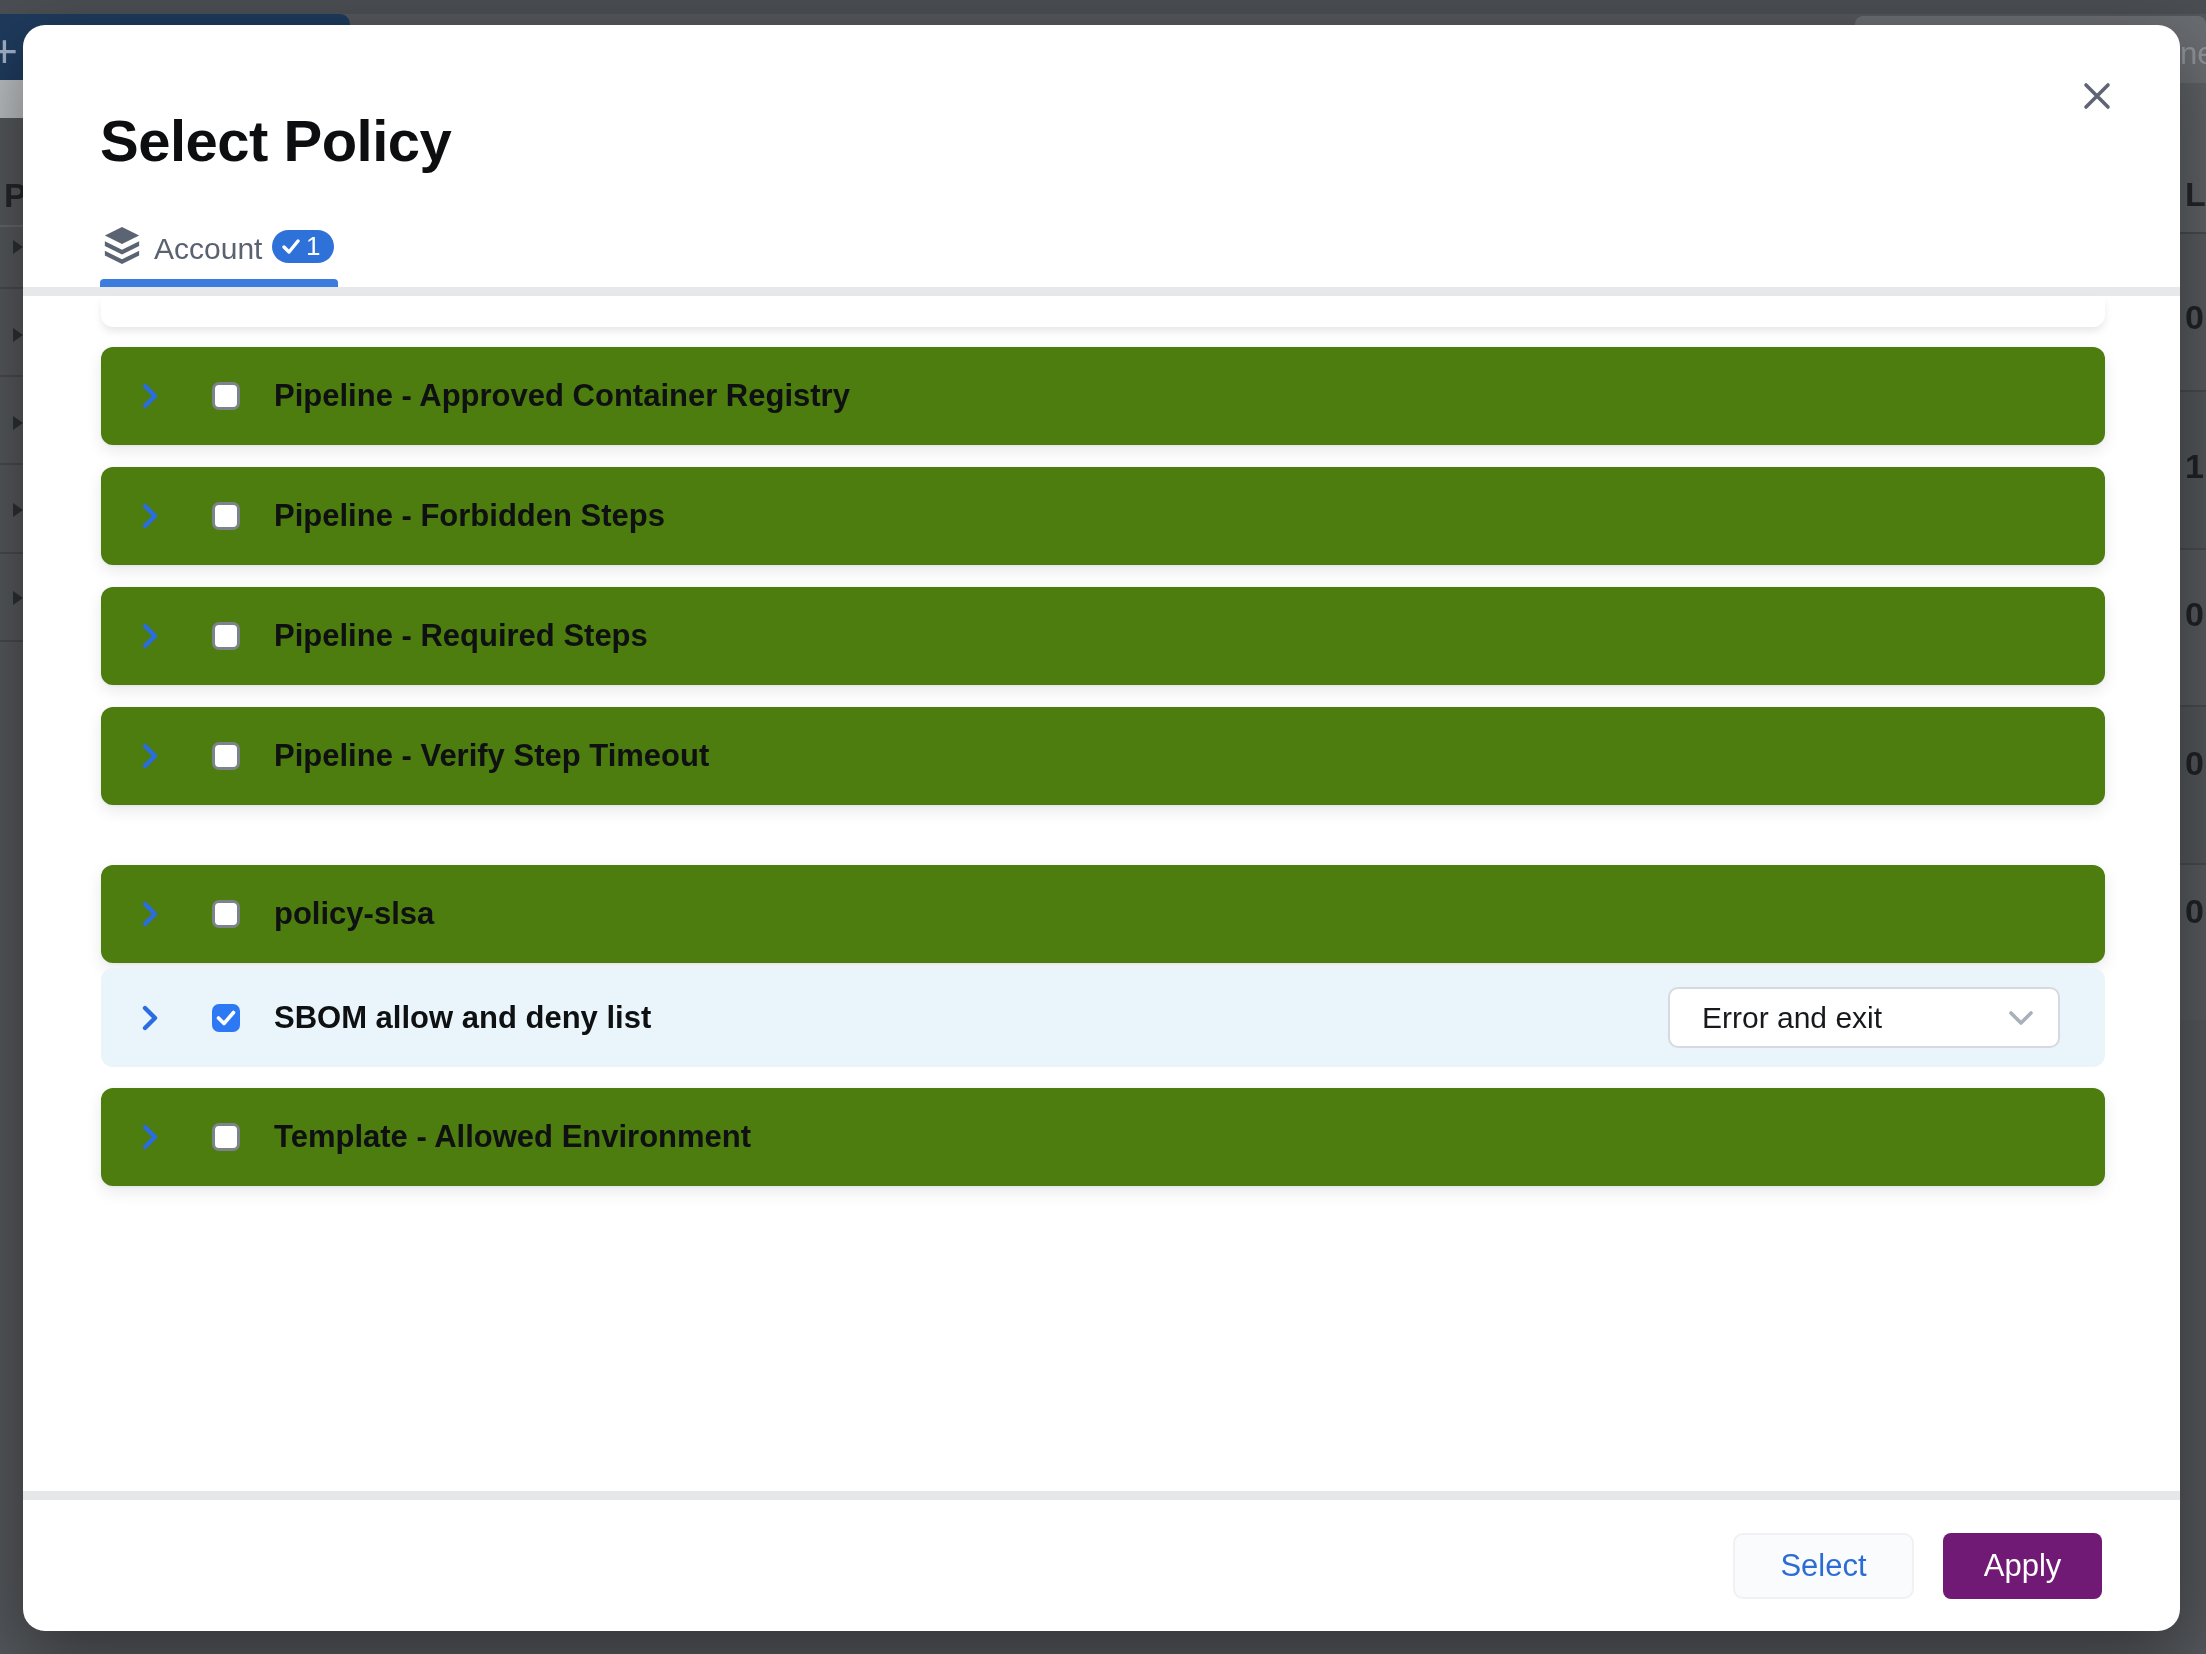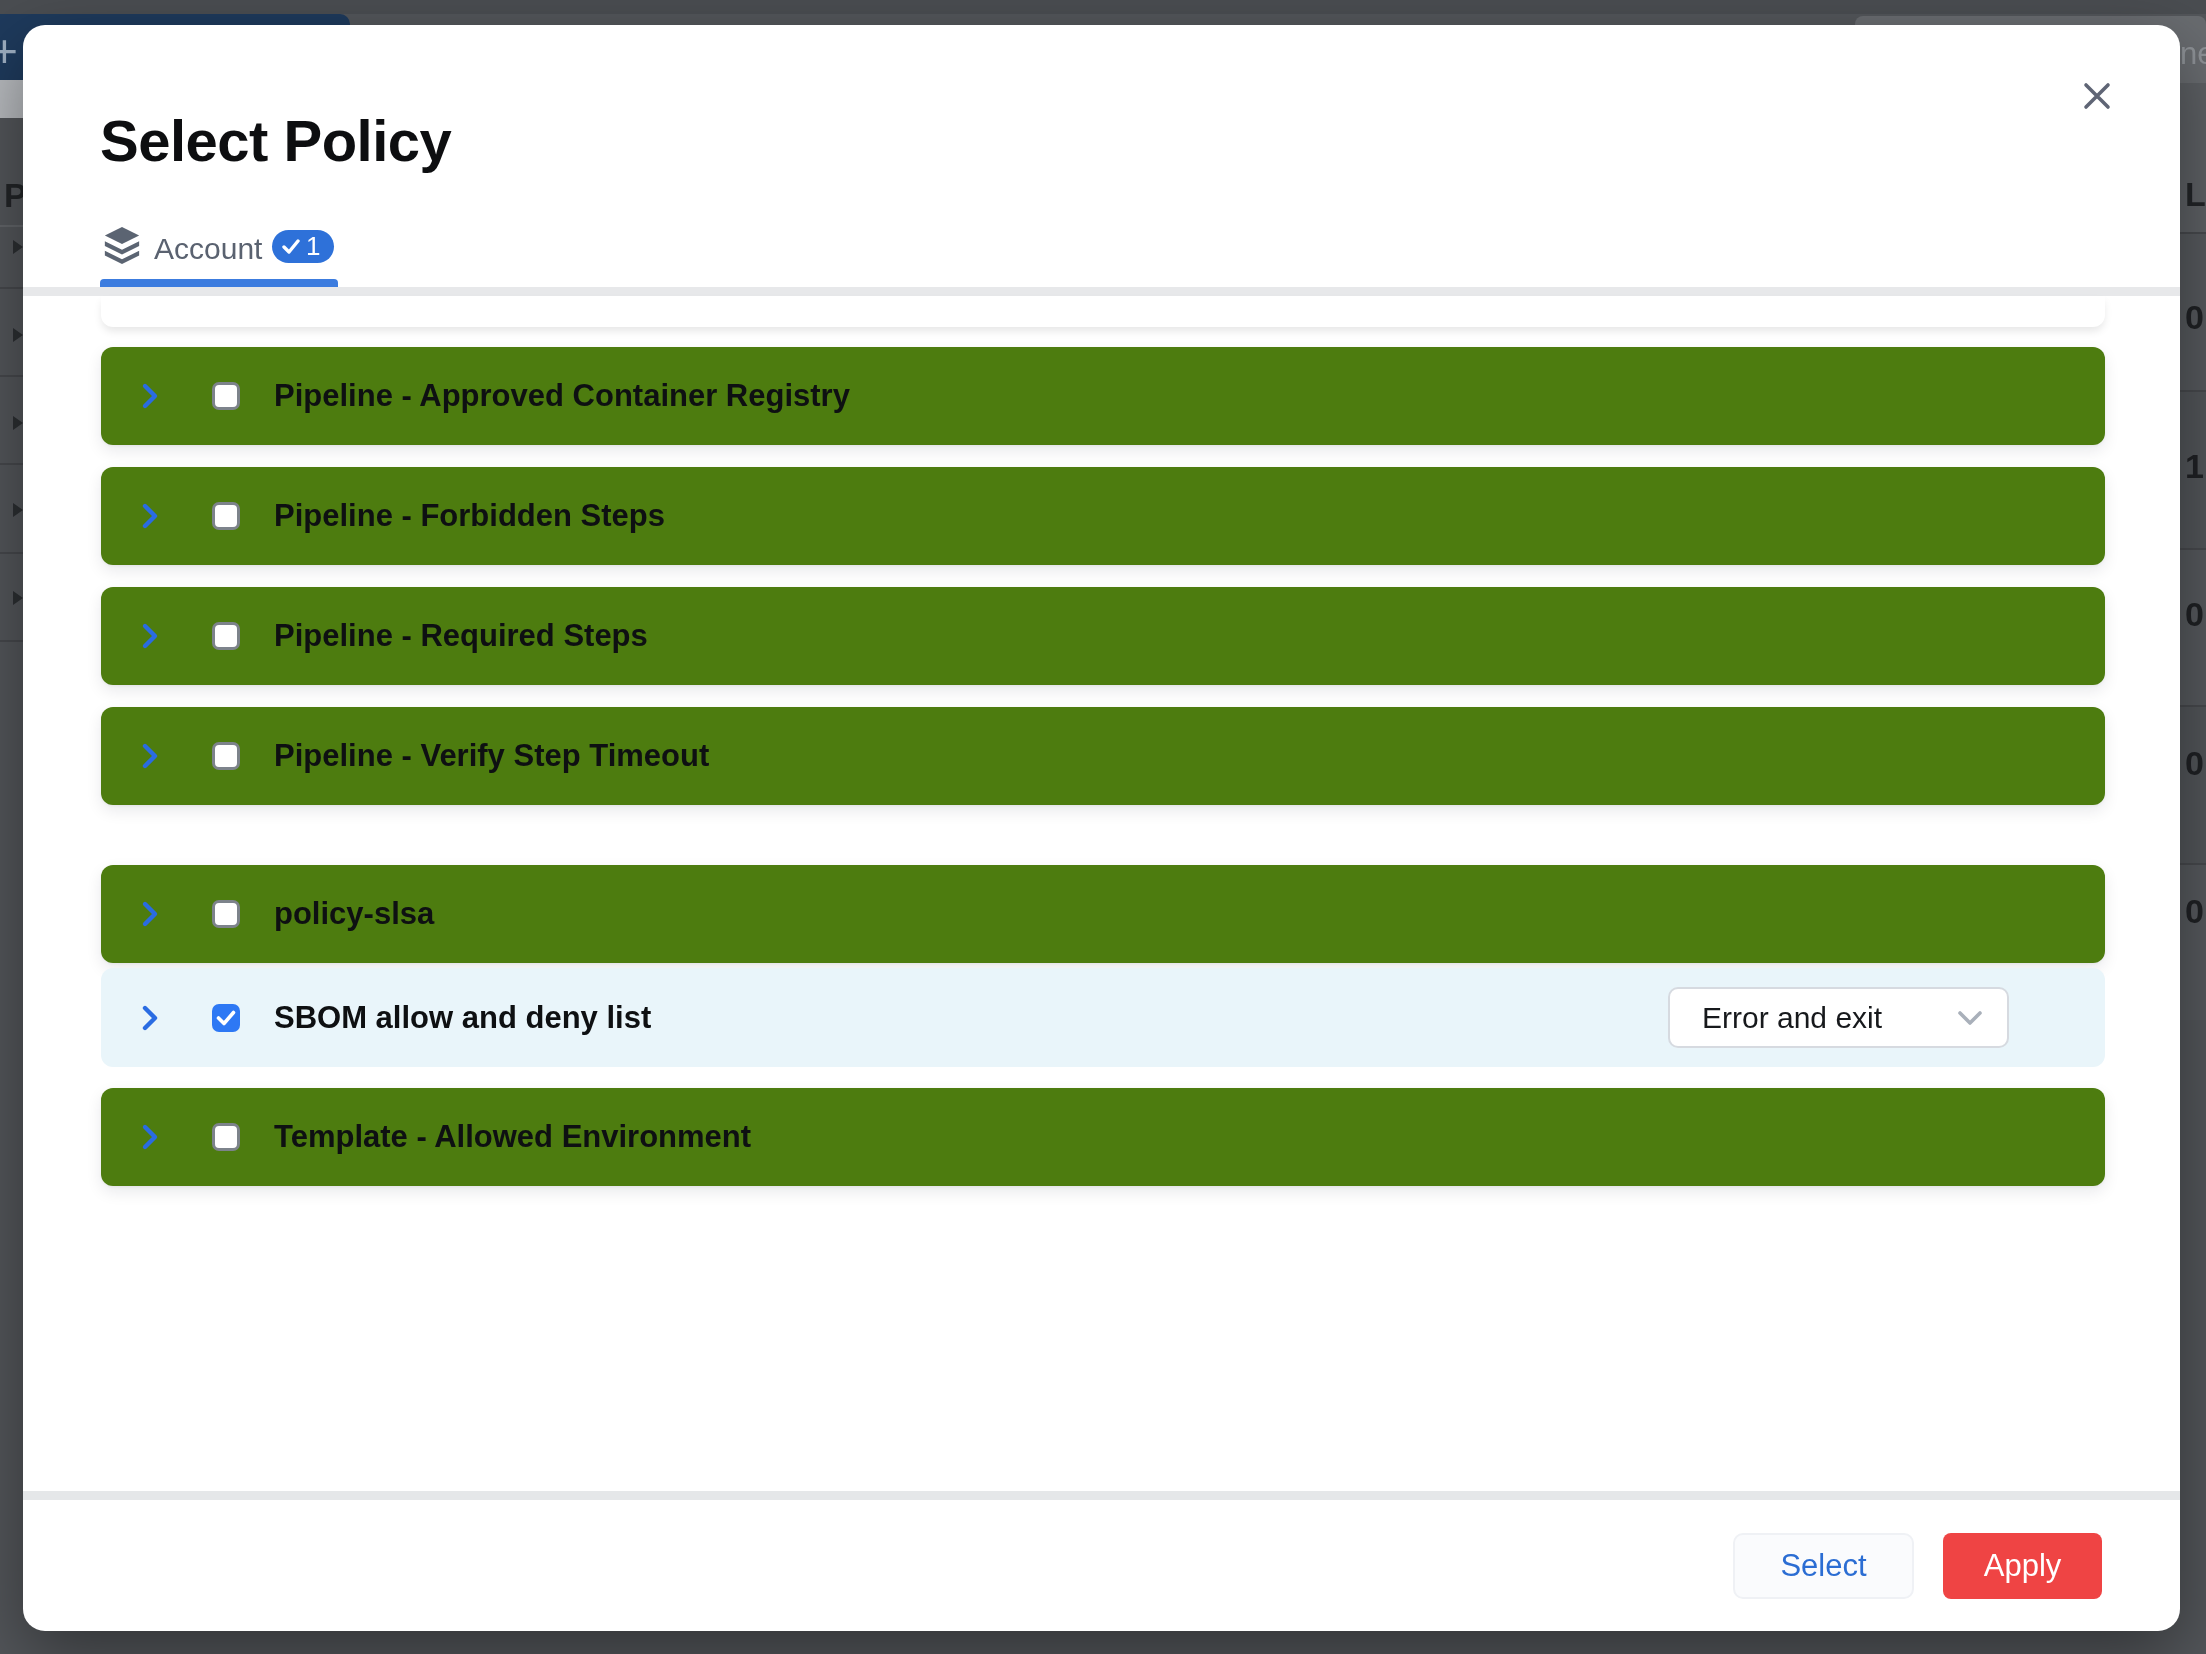--- a/index.html
+++ b/index.html
@@ -43,29 +43,29 @@
   .row{left:78px;width:2004px;height:98px;border-radius:12px;background:#4d7c0f;
     box-shadow:0 1px 3px rgba(16,24,40,.05),0 6px 16px rgba(16,24,40,.09);}
   .row.selected{background:#e9f5fa;box-shadow:none;height:99px;}
   .row-inner{position:absolute;inset:0;display:flex;align-items:center;}
   .row-chevron{position:absolute;left:40px;top:50%;transform:translateY(-50%);display:flex;cursor:pointer;}
   .checkbox{position:absolute;left:111px;top:50%;transform:translateY(-50%);width:28px;height:28px;
     border:3px solid #7d838b;border-radius:7px;background:#fff;box-sizing:border-box;cursor:pointer;}
   .checkbox.checked{border:none;background:#2d78f4;display:flex;align-items:center;justify-content:center;}
   .row-label{position:absolute;left:173px;top:50%;transform:translateY(-50%);font-size:31px;font-weight:700;color:#0e1012;white-space:nowrap;}
 
-  .dropdown{position:absolute;left:1567px;top:19px;width:341px;height:61px;box-sizing:border-box;
+  .dropdown{position:absolute;left:1567px;top:19px;width:392px;height:61px;box-sizing:border-box;
     border:2px solid #d6dae0;border-radius:10px;background:#fff;display:flex;align-items:center;cursor:pointer;}
   .dropdown-text{margin-left:32px;font-size:30px;color:#17191c;}
   .dropdown-chev{position:absolute;right:24px;top:50%;transform:translateY(-50%);display:flex;}
 
   .footer-divider{left:0;top:1466px;width:2157px;height:9px;background:#e5e7e9;}
   .btn{display:flex;align-items:center;justify-content:center;font-size:31px;cursor:pointer;box-sizing:border-box;}
   .btn-cancel{left:1710px;top:1508px;width:181px;height:66px;border-radius:10px;background:#fafbfd;border:2px solid #eff1f5;color:#2b6dd3;}
-  .btn-apply{left:1920px;top:1508px;width:159px;height:66px;border-radius:8px;background:#ef4444;color:#ffffff;}
+  .btn-apply{left:1920px;top:1508px;width:159px;height:66px;border-radius:8px;background:#701a75;color:#ffffff;}
 </style>
 </head>
 <body>
 
 <div id="screen">
 
   <div class="abs top-strip"></div>
   <div class="abs bd-blue-block"></div>
   <div class="abs bd-plus">+</div>
   <div class="abs bd-right-box"></div>

